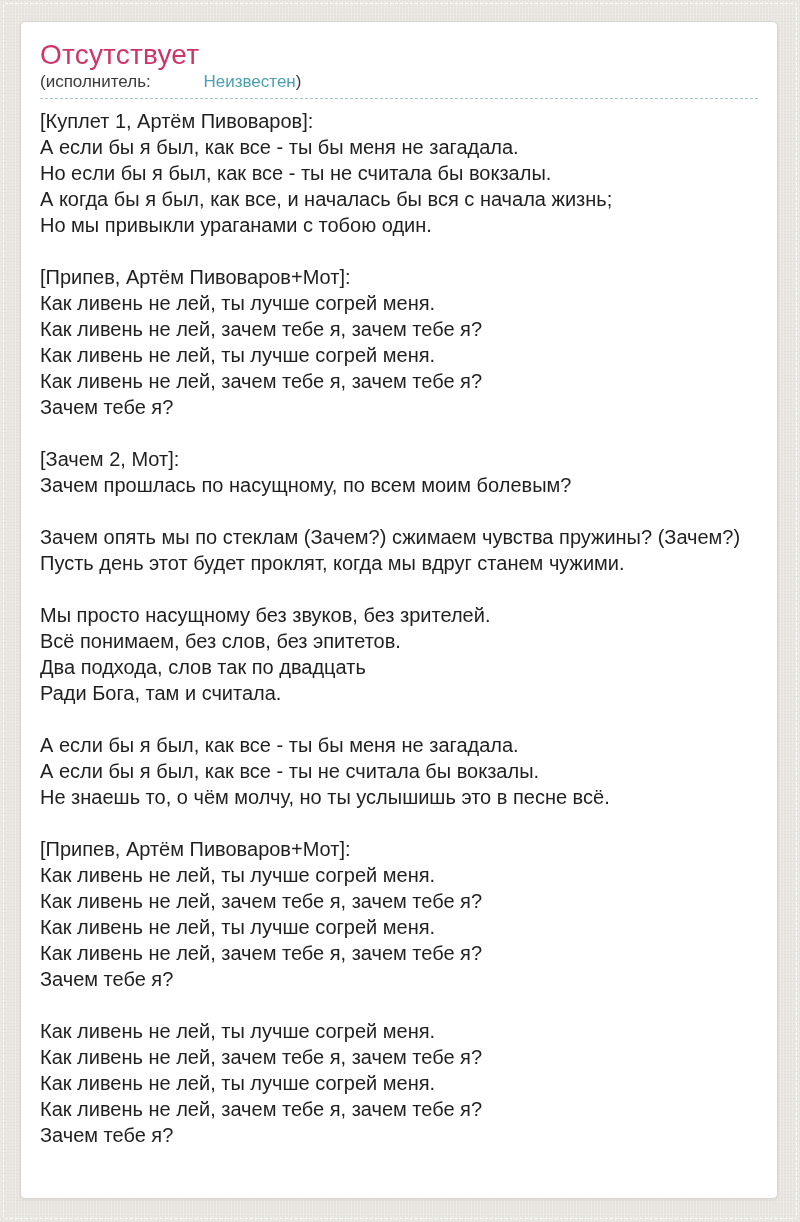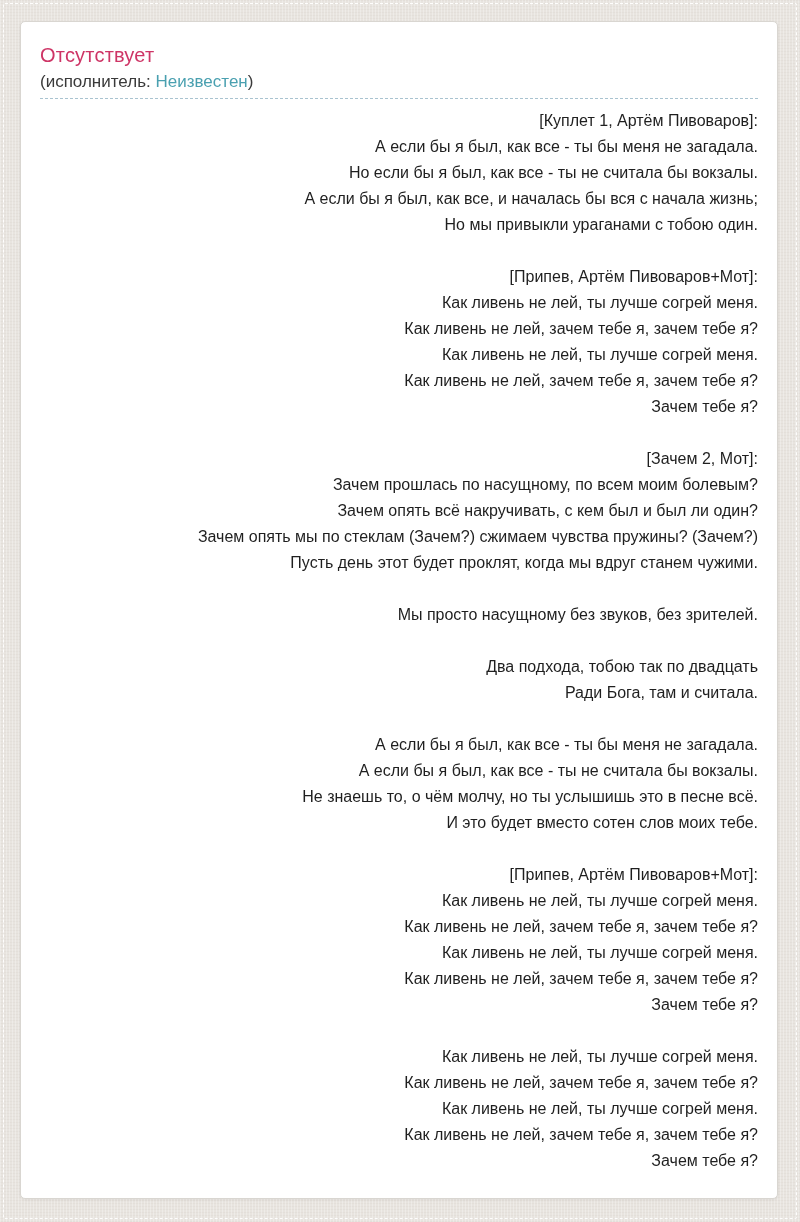--- a/index.html
+++ b/index.html
@@ -36,60 +36,60 @@
     border-radius: 5px;
     box-shadow: 0 1px 3px rgba(0,0,0,0.06);
     padding: 18px 19px 0 19px;
   }
   .header {
     border-bottom: 1px dashed var(--separator, #a9c3d0);
     padding-bottom: 5px;
   }
   h1.song-title {
     margin: 0;
-    font-size: 20px;
+    font-size: 28px;
     line-height: 30px;
     font-weight: 400;
     color: var(--title-color, #ce3566);
     letter-spacing: 0.2px;
   }
   .artist-line {
     margin-top: 1px;
     font-size: 17px;
     line-height: 22px;
     color: #3a3a3a;
   }
   .artist-line a {
     color: var(--link-color, #4aa0b0);
     text-decoration: none;
+    margin-left: 48px;
   }
   .lyrics {
     padding-top: 9px;
-    font-size: 16px;
+    font-size: 20px;
     line-height: 26px;
     color: var(--text-color, #1f1f1f);
-    text-align: right;
   }
   .stanza {
     margin: 0 0 26px 0;
   }
 </style>
 </head>
 <body>
 
 <div class="dotted-frame"></div>
 
 <div class="card">
   <div class="header">
     <h1 class="song-title">Отсутствует</h1>
     <div class="artist-line"><span>(исполнитель: </span><a href="#">Неизвестен</a><span>)</span></div>
   </div>
 
   <div class="lyrics">
-      <p class="stanza"><span>[Куплет 1, Артём Пивоваров]:</span><br><span>А если бы я был, как все - ты бы меня не загадала.</span><br><span>Но если бы я был, как все - ты не считала бы вокзалы.</span><br><span>А если бы я был, как все, и началась бы вся с начала жизнь;</span><br><span>Но мы привыкли ураганами с тобою один.</span></p>
+      <p class="stanza"><span>[Куплет 1, Артём Пивоваров]:</span><br><span>А если бы я был, как все - ты бы меня не загадала.</span><br><span>Но если бы я был, как все - ты не считала бы вокзалы.</span><br><span>А когда бы я был, как все, и началась бы вся с начала жизнь;</span><br><span>Но мы привыкли ураганами с тобою один.</span></p>
       <p class="stanza"><span>[Припев, Артём Пивоваров+Мот]:</span><br><span>Как ливень не лей, ты лучше согрей меня.</span><br><span>Как ливень не лей, зачем тебе я, зачем тебе я?</span><br><span>Как ливень не лей, ты лучше согрей меня.</span><br><span>Как ливень не лей, зачем тебе я, зачем тебе я?</span><br><span>Зачем тебе я?</span></p>
-      <p class="stanza"><span>[Зачем 2, Мот]:</span><br><span>Зачем прошлась по насущному, по всем моим болевым?</span><br><span>Зачем опять всё накручивать, с кем был и был ли один?</span><br><span>Зачем опять мы по стеклам (Зачем?) сжимаем чувства пружины? (Зачем?)</span><br><span>Пусть день этот будет проклят, когда мы вдруг станем чужими.</span></p>
-      <p class="stanza"><span>Мы просто насущному без звуков, без зрителей.</span><br><br><span>Два подхода, тобою так по двадцать</span><br><span>Ради Бога, там и считала.</span></p>
-      <p class="stanza"><span>А если бы я был, как все - ты бы меня не загадала.</span><br><span>А если бы я был, как все - ты не считала бы вокзалы.</span><br><span>Не знаешь то, о чём молчу, но ты услышишь это в песне всё.</span><br><span>И это будет вместо сотен слов моих тебе.</span></p>
+      <p class="stanza"><span>[Зачем 2, Мот]:</span><br><span>Зачем прошлась по насущному, по всем моим болевым?</span><br><br><span>Зачем опять мы по стеклам (Зачем?) сжимаем чувства пружины? (Зачем?)</span><br><span>Пусть день этот будет проклят, когда мы вдруг станем чужими.</span></p>
+      <p class="stanza"><span>Мы просто насущному без звуков, без зрителей.</span><br><span>Всё понимаем, без слов, без эпитетов.</span><br><span>Два подхода, слов так по двадцать</span><br><span>Ради Бога, там и считала.</span></p>
+      <p class="stanza"><span>А если бы я был, как все - ты бы меня не загадала.</span><br><span>А если бы я был, как все - ты не считала бы вокзалы.</span><br><span>Не знаешь то, о чём молчу, но ты услышишь это в песне всё.</span><br></p>
       <p class="stanza"><span>[Припев, Артём Пивоваров+Мот]:</span><br><span>Как ливень не лей, ты лучше согрей меня.</span><br><span>Как ливень не лей, зачем тебе я, зачем тебе я?</span><br><span>Как ливень не лей, ты лучше согрей меня.</span><br><span>Как ливень не лей, зачем тебе я, зачем тебе я?</span><br><span>Зачем тебе я?</span></p>
       <p class="stanza"><span>Как ливень не лей, ты лучше согрей меня.</span><br><span>Как ливень не лей, зачем тебе я, зачем тебе я?</span><br><span>Как ливень не лей, ты лучше согрей меня.</span><br><span>Как ливень не лей, зачем тебе я, зачем тебе я?</span><br><span>Зачем тебе я?</span></p>
     </div>
 </div>
 
 </body></html>

